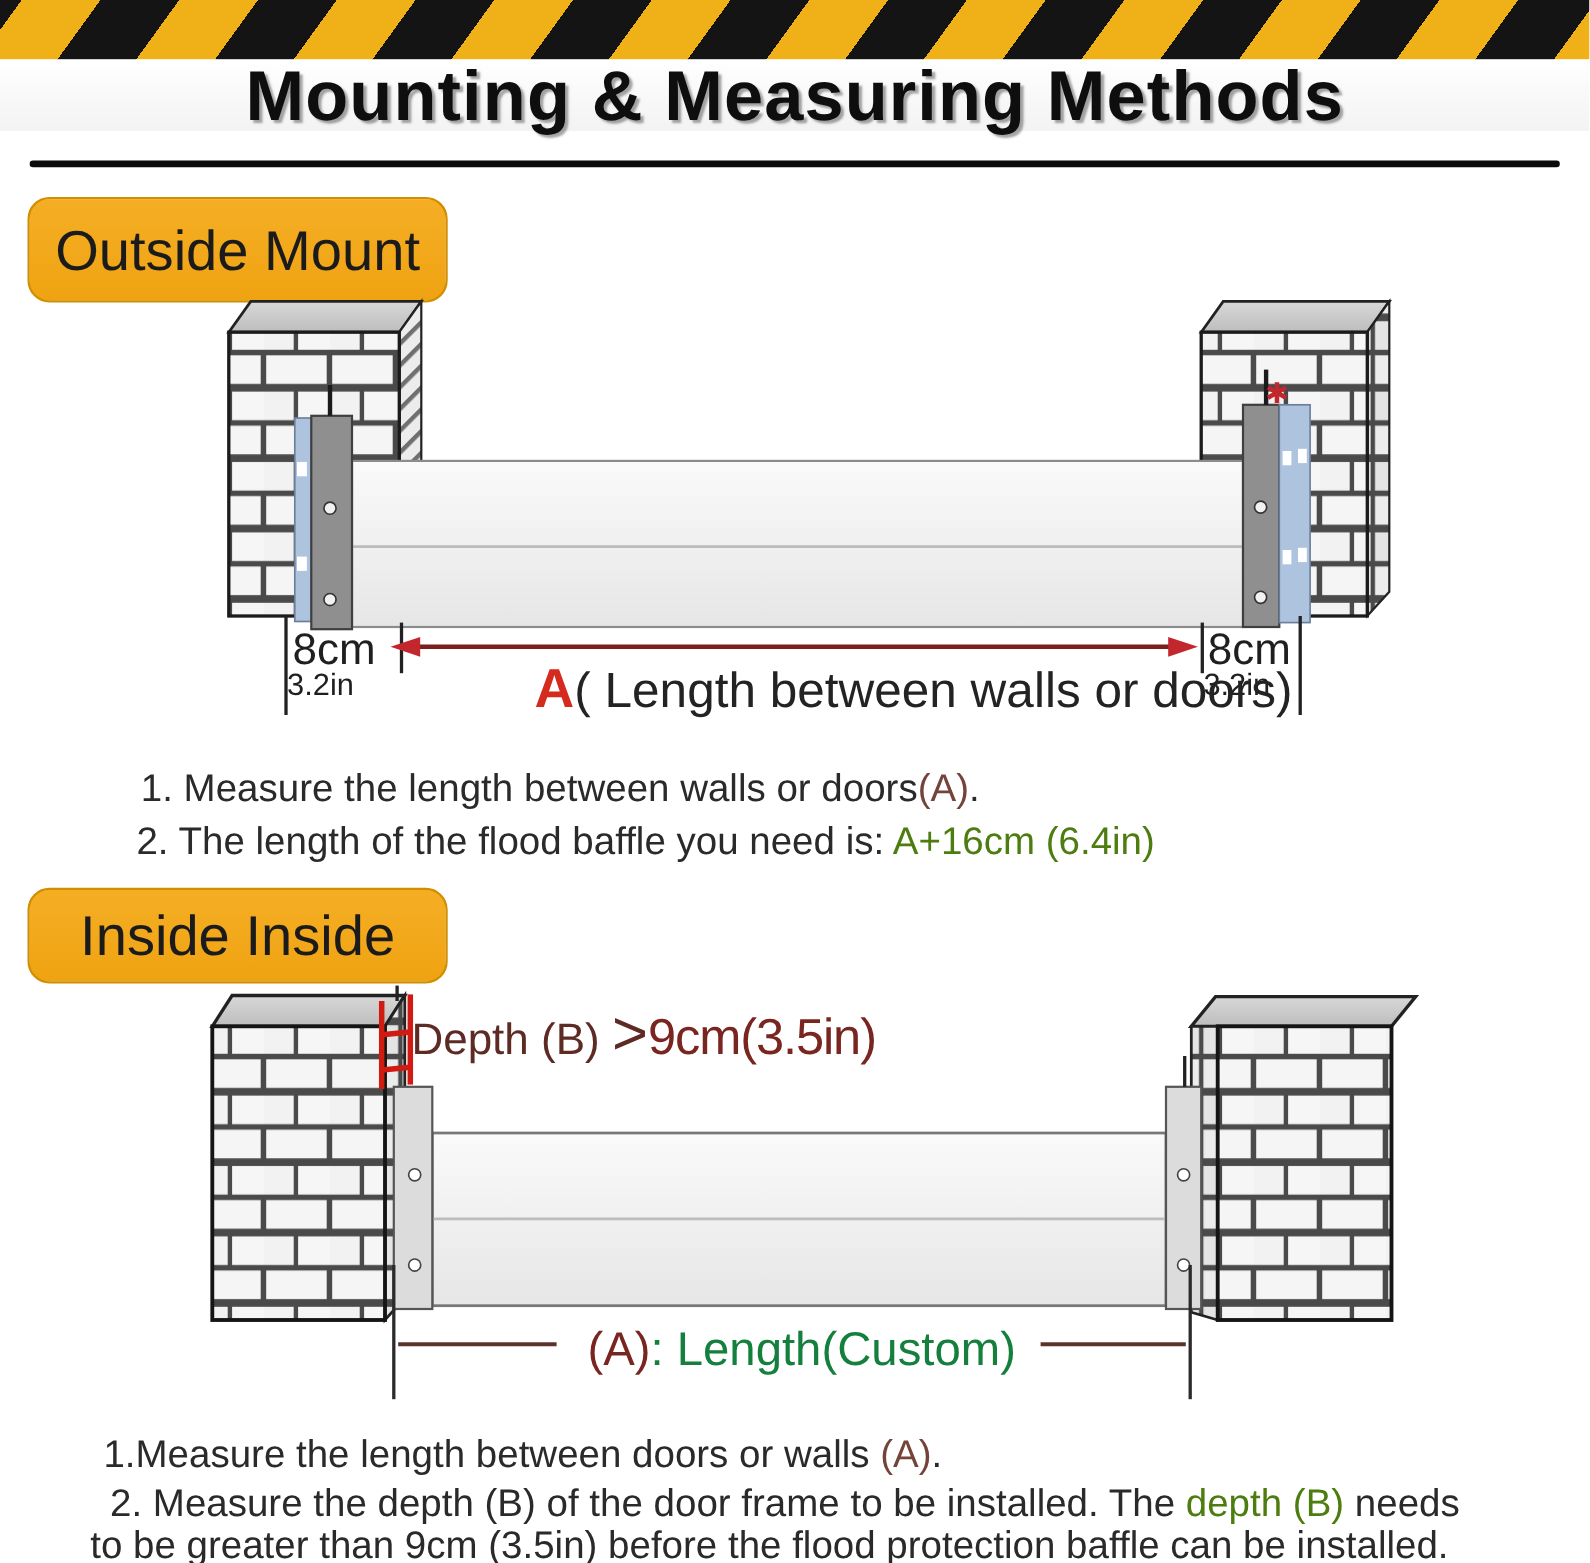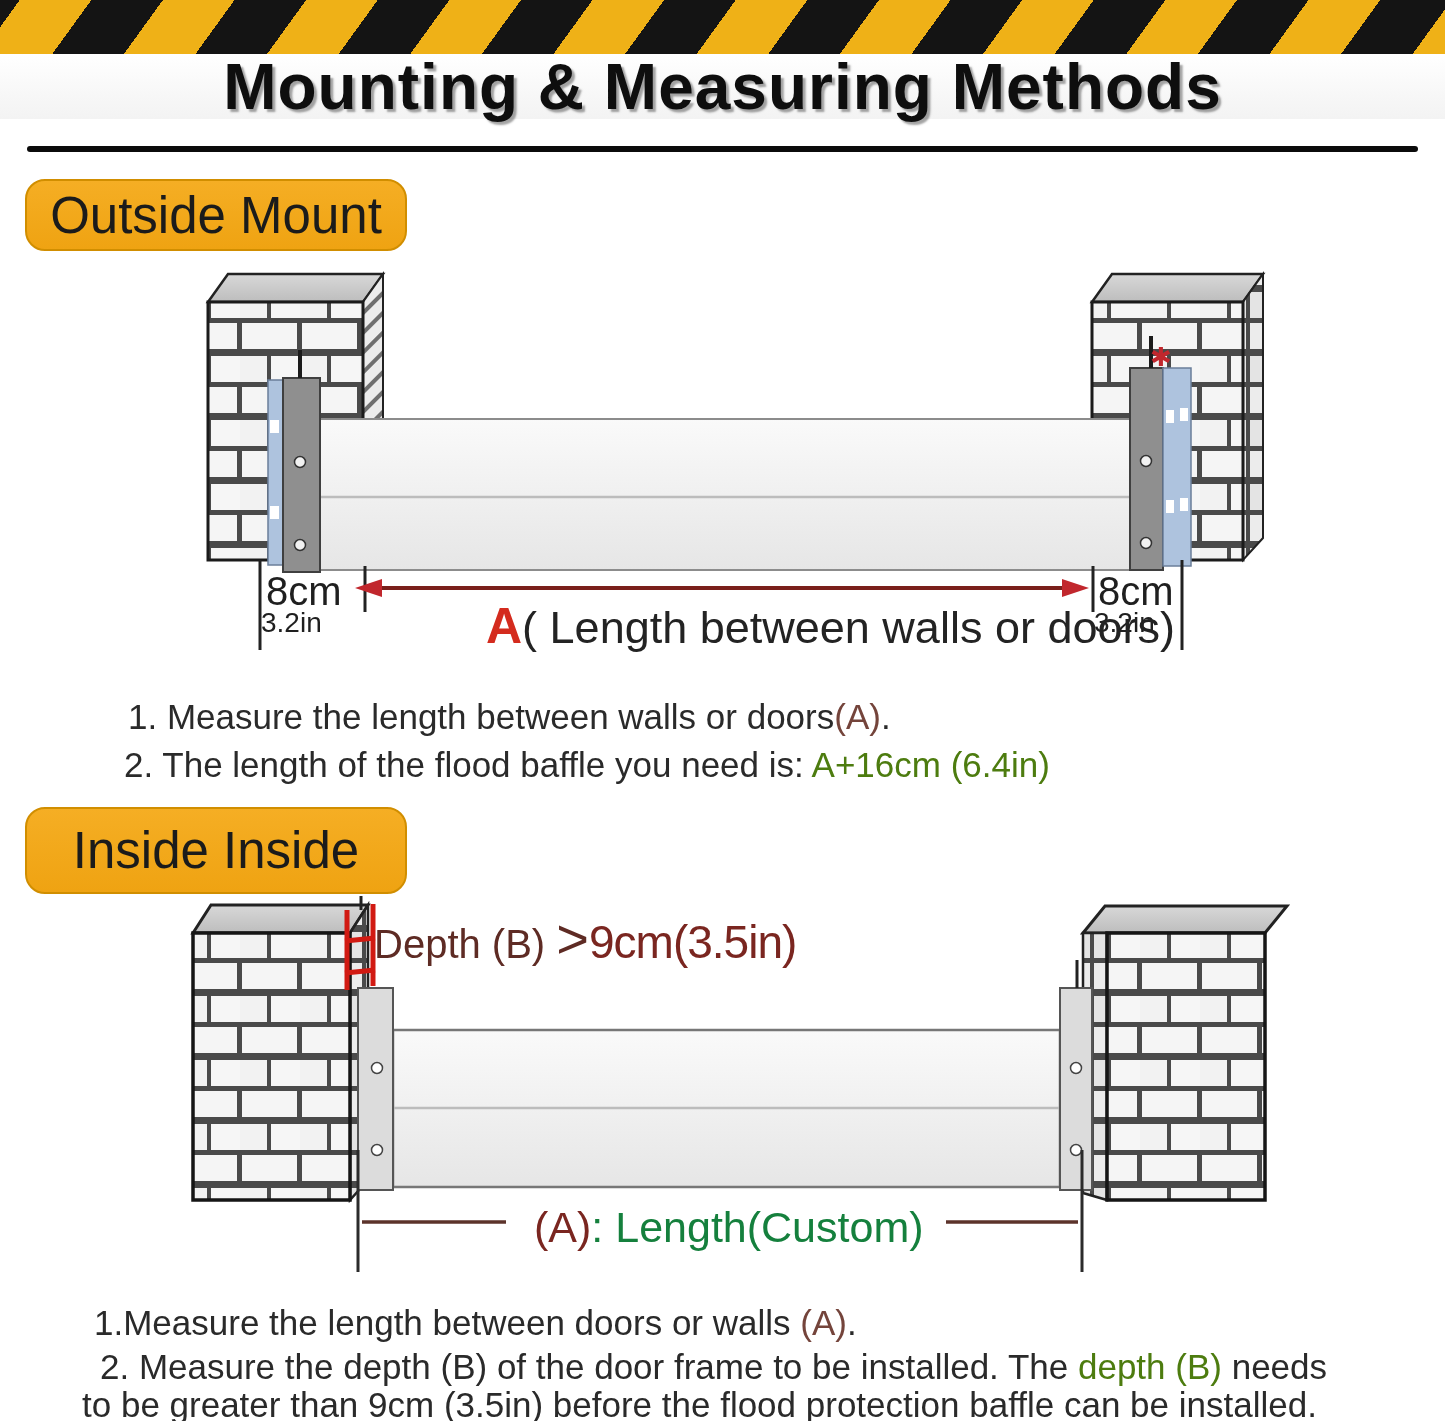--- a/index.html
+++ b/index.html
@@ -20,21 +20,21 @@
     display:flex;align-items:center;justify-content:center;
   }
   .title{
     font-size:64px;font-weight:bold;color:#0e0e0e;letter-spacing:1px;
     text-shadow:3px 3px 2px rgba(90,90,90,.55), 0 0 1px #fff;
     white-space:nowrap;
   }
   .divider{position:absolute;left:27px;top:146px;width:1391px;height:6px;background:#0b0b0b;border-radius:3px;}
   
   .badge{
-    position:absolute;left:25px;width:382px;height:72px;border-radius:20px;
+    position:absolute;left:25px;width:382px;height:96px;border-radius:20px;
     background:linear-gradient(180deg,#F5AE24,#EFA312);
     border:2px solid #D18E00;box-sizing:border-box;
     display:flex;align-items:center;justify-content:center;
     font-size:51px;color:#1b1b1b;white-space:nowrap;
   }
   .badge1{top:179px;}
   .badge2{top:807px;height:87px;}
   
   .art{position:absolute;left:0;top:0;}
   

